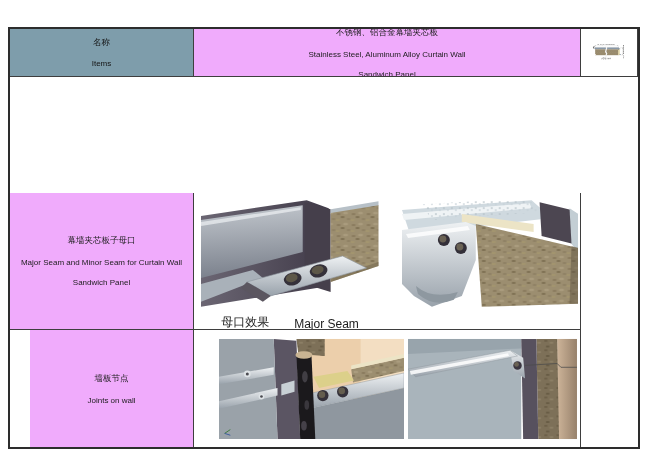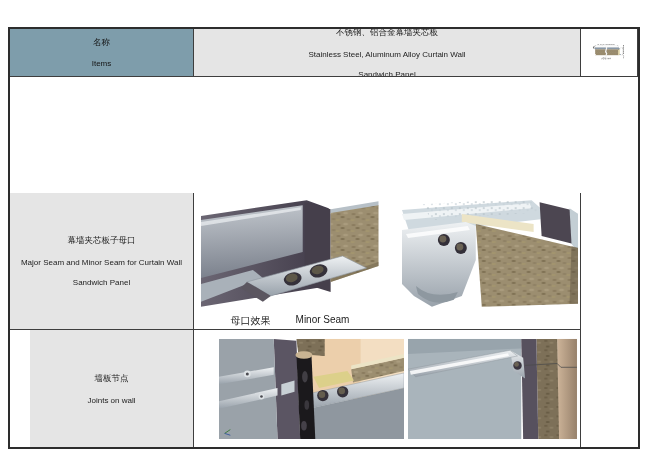--- a/index.html
+++ b/index.html
@@ -8,34 +8,34 @@
   .tbl{position:absolute;left:8px;top:27px;width:632px;height:422px;box-sizing:border-box;
        border:2px solid #2d2d2d;display:grid;
        grid-template-columns:184px 387px 1fr;
        grid-template-rows:48px 116px 137px 1fr;background:#ffffff;}
   .cell{box-sizing:border-box;border-right:1px solid #3e3e3e;border-bottom:1px solid #3e3e3e;overflow:hidden;}
   .no-r{border-right:none;}
   .no-b{border-bottom:none;margin-left:20px;}
   .head{background:#7e9dab;display:flex;flex-direction:column;align-items:center;justify-content:center;
         gap:10px;font-size:8.5px;color:#141414;text-align:center;}
   .head .en{font-size:8px;}
-  .label-cell{background:#e5e5e5;display:flex;flex-direction:column;align-items:center;justify-content:center;
+  .label-cell{background:#f0abfc;display:flex;flex-direction:column;align-items:center;justify-content:center;
         gap:11px;font-size:8px;text-align:center;padding:16px 10px;color:#1c1c1c;}
   .label-cell .zh{font-size:8.5px;}
   .draw-cell{background:#ffffff;}
   .draw-cell svg{display:block;width:100%;height:100%;}
   .img-cell{background:#ffffff;display:flex;flex-direction:column;}
   .row2-cell{padding:7px 2px 0 7px;}
   .row3-cell{padding:6px 3px 0 5px;}
   .img-pair{display:flex;}
   .row2-cell .img-pair{gap:23px;}
   .row3-cell .img-pair{gap:4px;}
   .render{display:block;}
   .cap-row{display:flex;gap:23px;margin-top:7px;}
-  .cap{display:flex;justify-content:center;align-items:flex-start;gap:25px;font-size:10px;color:#1c1c1c;}
+  .cap{display:flex;justify-content:center;align-items:flex-end;gap:25px;font-size:12px;color:#1c1c1c;}
   .cap-a{width:178px;}
   .cap-b{width:177px;}
   .purpose-cell{background:#ffffff;display:flex;flex-direction:column;align-items:center;justify-content:center;
         gap:30px;font-size:8.5px;text-align:center;}
   .empty-cell{background:#ffffff;}
   svg text{font-family:"Liberation Sans",sans-serif;fill:#2a2a2a;}
   svg text.serif{font-family:"DejaVu Serif",serif;fill:#1a1a1a;}
 </style>
 </head>
 <body>
@@ -179,21 +179,21 @@
             <circle cx="42" cy="40" r="6" fill="#332f38"></circle>
             <circle cx="41" cy="39" r="3.5" fill="#6a6254"></circle>
             <circle cx="59" cy="48" r="6" fill="#332f38"></circle>
             <circle cx="58" cy="47" r="3.5" fill="#6a6254"></circle>
           </g>
         </svg>
       </div>
       <div class="cap-row">
         <div class="cap cap-a">
           <span>母口效果</span>
-          <span>Minor Seam</span>
+          <span>Major Seam</span>
         </div>
       </div>
     </div>
 
     <div class="cell label-cell no-b" style="grid-column:1;grid-row:4">
       <div class="zh">墙板节点</div>
       <div>Joints on wall</div>
     </div>
 
     <div class="cell img-cell row3-cell no-b" style="grid-column:2;grid-row:4">

